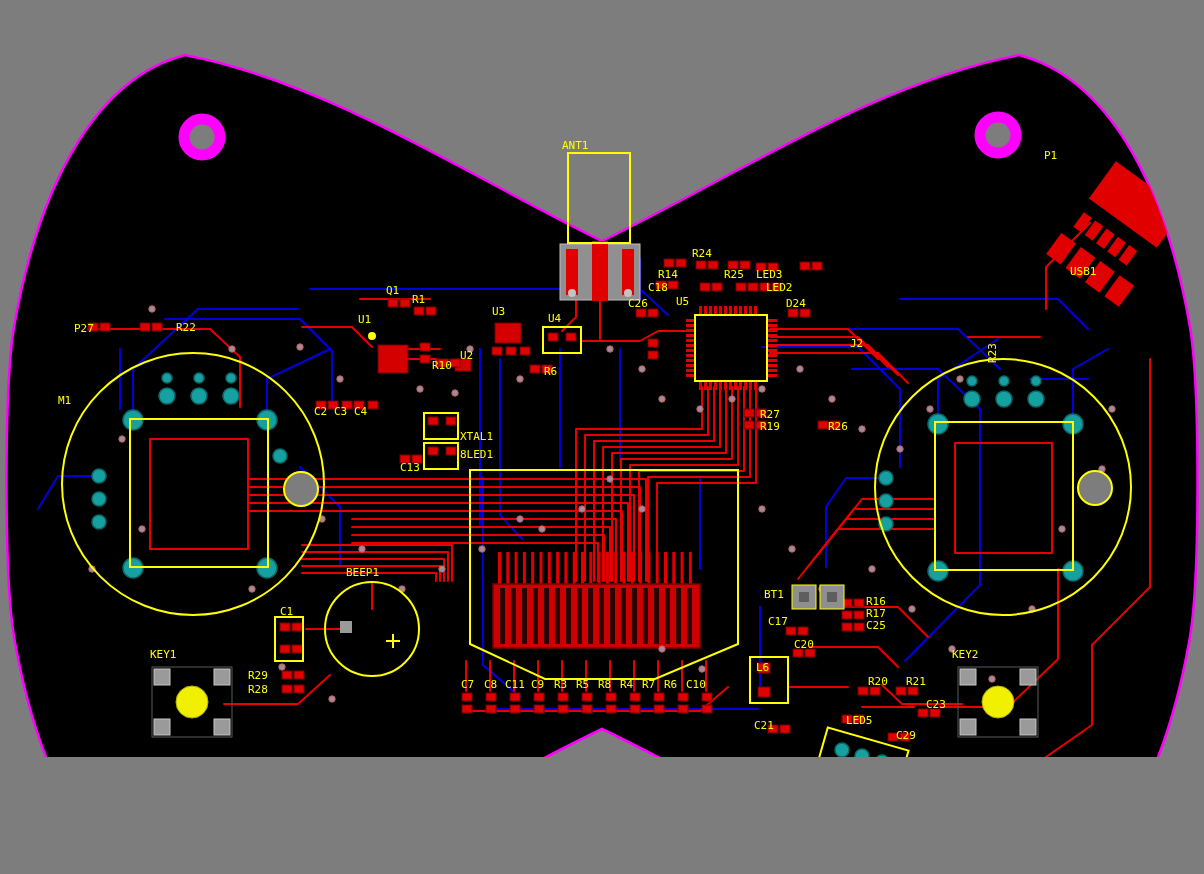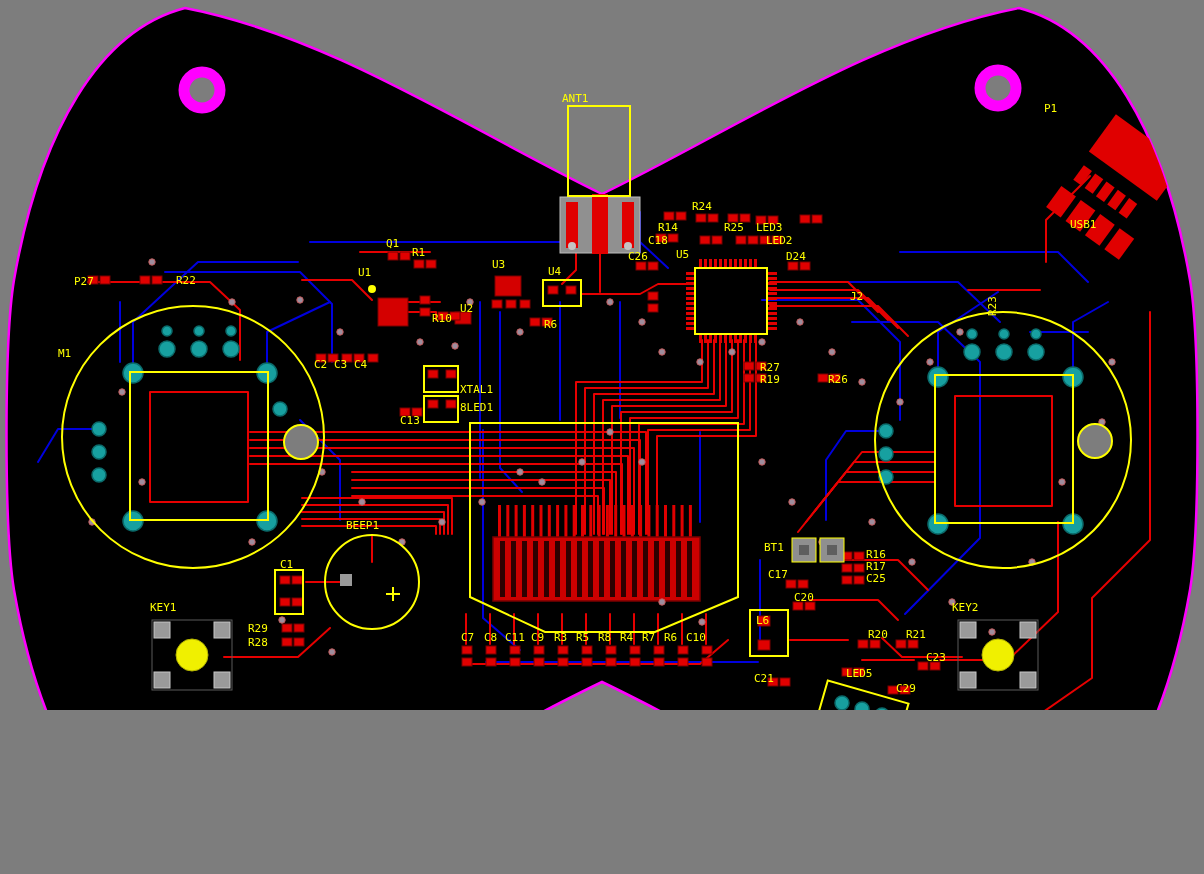--- a/index.html
+++ b/index.html
@@ -1,17 +1,17 @@
 <!DOCTYPE html>
 <html><head>
 <meta charset="utf-8">
 <style>
   html,body{margin:0;padding:0;background:#7d7d7d;}
   .stage{position:relative;width:1204px;height:710px;background:#7d7d7d;overflow:hidden;
-         font-family:"DejaVu Sans Mono","Liberation Mono",monospace;}
+         font-family:"DejaVu Sans Mono","Liberation Mono",monospace;margin-top:47px;}
   svg{position:absolute;left:0;top:0;}
   .silk{stroke:#ffff00;fill:none;stroke-width:2;}
   .label{font-family:"DejaVu Sans Mono","Liberation Mono",monospace;font-size:11px;}
 </style>
 </head>
 <body>
 
 <div class="stage">
 <svg id="pcb-svg" width="1204" height="874" viewBox="0 0 1204 874" xmlns="http://www.w3.org/2000/svg">
 

